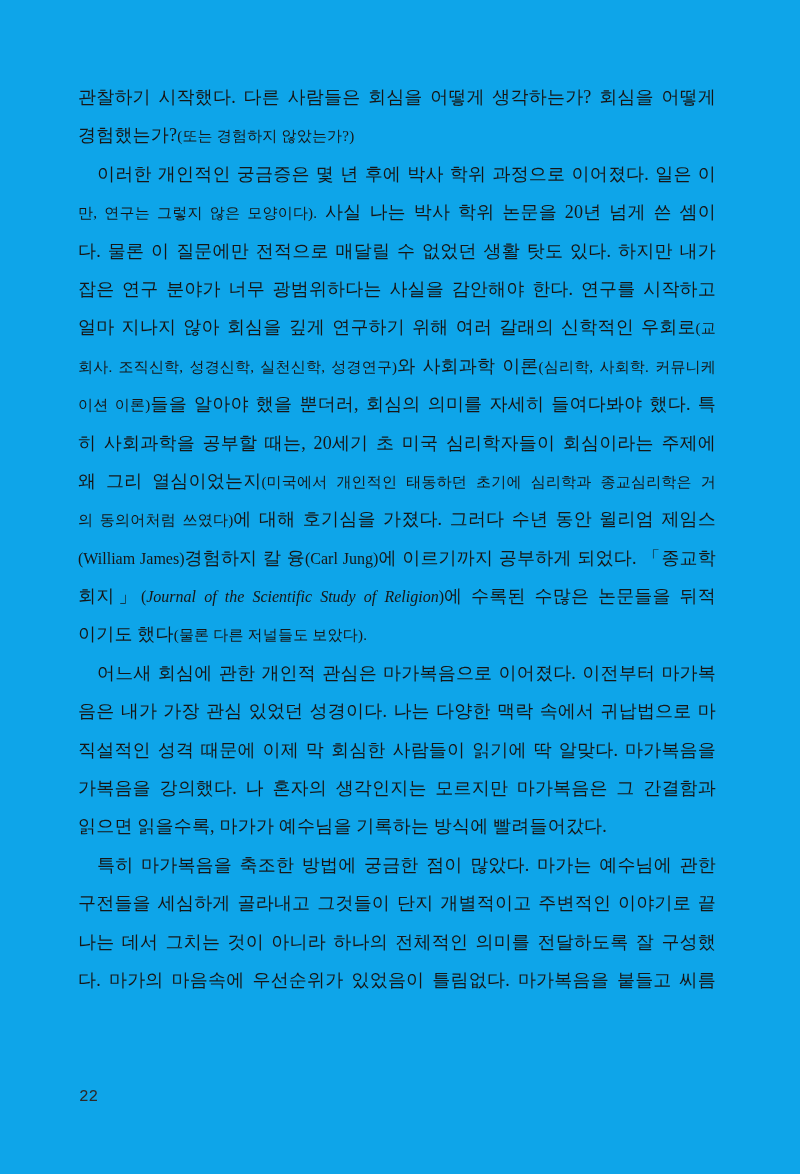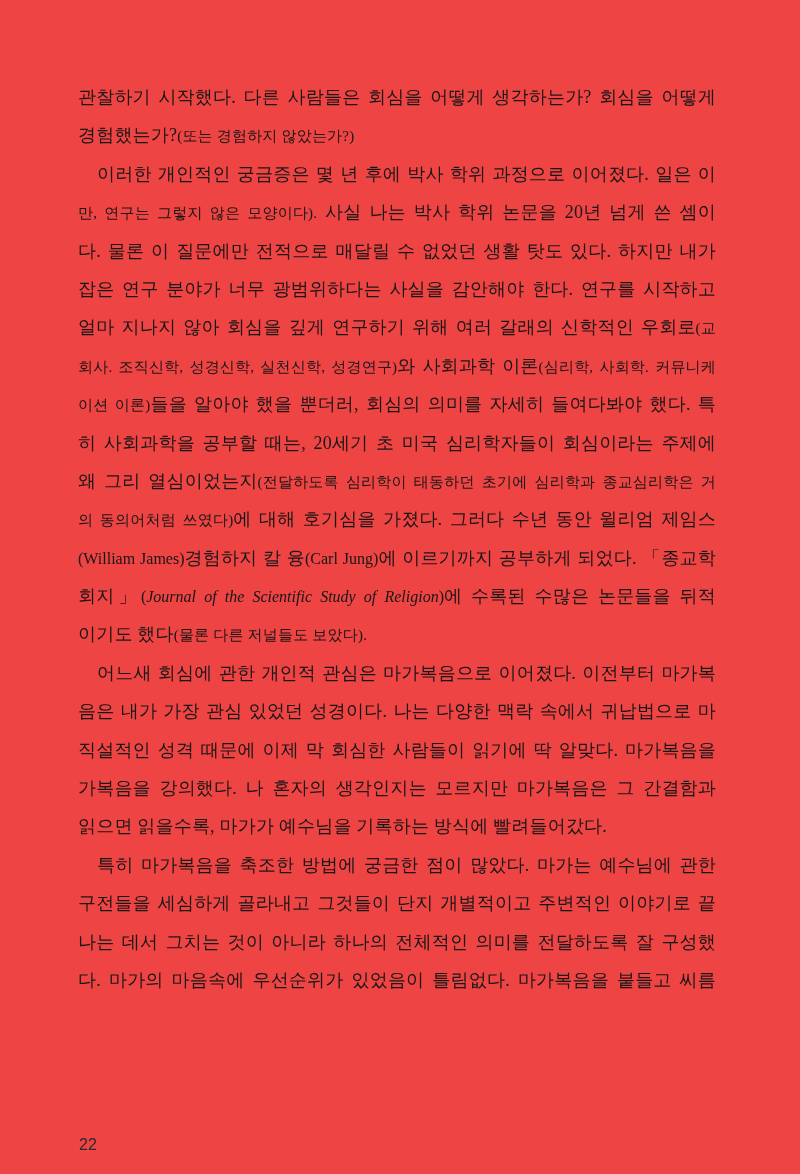--- a/index.html
+++ b/index.html
@@ -4,21 +4,21 @@
 <style>
   html, body {
     margin: 0;
     padding: 0;
     background: #ffffff;
   }
   .page {
     position: relative;
     width: 800px;
     height: 1174px;
-    background: #ef4444;
+    background: #0ea5e9;
     overflow: hidden;
     font-family: "Liberation Serif", serif;
     color: #161616;
   }
   .text-block {
     position: absolute;
     left: 78px;
     top: 78px;
     width: 638px;
   }
@@ -38,42 +38,42 @@
   .line.indent {
     text-indent: 19px;
   }
   .seg-normal { font-size: 18px; }
   .seg-small  { font-size: 15px; }
   .seg-latin  { font-size: 16px; letter-spacing: 0; }
   .seg-italic { font-size: 16px; font-style: italic; letter-spacing: 0; }
   .page-number {
     position: absolute;
     left: 79px;
-    top: 1136px;
-    font-family: Liberation Sans, sans-serif;
+    top: 1088px;
+    font-family: Liberation Mono, monospace;
     font-size: 16px;
     color: #2b2b2b;
   }
 </style>
 </head>
 <body>
 
 <div class="page">
   <div class="text-block">
       <div class="line justify"><span class="seg-normal">관찰하기 시작했다. 다른 사람들은 회심을 어떻게 생각하는가? 회심을 어떻게</span></div>
       <div class="line"><span class="seg-normal">경험했는가?</span><span class="seg-small">(또는 경험하지 않았는가?)</span></div>
       <div class="line justify indent"><span class="seg-normal">이러한 개인적인 궁금증은 몇 년 후에 박사 학위 과정으로 이어졌다. 일은 이</span></div>
       <div class="line justify"><span class="seg-small">만, 연구는 그렇지 않은 모양이다).</span><span class="seg-normal"> 사실 나는 박사 학위 논문을 20년 넘게 쓴 셈이</span></div>
       <div class="line justify"><span class="seg-normal">다. 물론 이 질문에만 전적으로 매달릴 수 없었던 생활 탓도 있다. 하지만 내가</span></div>
       <div class="line justify"><span class="seg-normal">잡은 연구 분야가 너무 광범위하다는 사실을 감안해야 한다. 연구를 시작하고</span></div>
       <div class="line justify"><span class="seg-normal">얼마 지나지 않아 회심을 깊게 연구하기 위해 여러 갈래의 신학적인 우회로</span><span class="seg-small">(교</span></div>
       <div class="line justify"><span class="seg-small">회사. 조직신학, 성경신학, 실천신학, 성경연구)</span><span class="seg-normal">와 사회과학 이론</span><span class="seg-small">(심리학, 사회학. 커뮤니케</span></div>
       <div class="line justify"><span class="seg-small">이션 이론)</span><span class="seg-normal">들을 알아야 했을 뿐더러, 회심의 의미를 자세히 들여다봐야 했다. 특</span></div>
       <div class="line justify"><span class="seg-normal">히 사회과학을 공부할 때는, 20세기 초 미국 심리학자들이 회심이라는 주제에</span></div>
-      <div class="line justify"><span class="seg-normal">왜 그리 열심이었는지</span><span class="seg-small">(전달하도록 심리학이 태동하던 초기에 심리학과 종교심리학은 거</span></div>
+      <div class="line justify"><span class="seg-normal">왜 그리 열심이었는지</span><span class="seg-small">(미국에서 개인적인 태동하던 초기에 심리학과 종교심리학은 거</span></div>
       <div class="line justify"><span class="seg-small">의 동의어처럼 쓰였다)</span><span class="seg-normal">에 대해 호기심을 가졌다. 그러다 수년 동안 윌리엄 제임스</span></div>
       <div class="line justify"><span class="seg-latin">(William James)</span><span class="seg-normal">경험하지 칼 융</span><span class="seg-latin">(Carl Jung)</span><span class="seg-normal">에 이르기까지 공부하게 되었다. 「종교학</span></div>
       <div class="line justify"><span class="seg-normal">회지」</span><span class="seg-latin">(</span><span class="seg-italic">Journal of the Scientific Study of Religion</span><span class="seg-latin">)</span><span class="seg-normal">에 수록된 수많은 논문들을 뒤적</span></div>
       <div class="line"><span class="seg-normal">이기도 했다</span><span class="seg-small">(물론 다른 저널들도 보았다).</span></div>
       <div class="line justify indent"><span class="seg-normal">어느새 회심에 관한 개인적 관심은 마가복음으로 이어졌다. 이전부터 마가복</span></div>
       <div class="line justify"><span class="seg-normal">음은 내가 가장 관심 있었던 성경이다. 나는 다양한 맥락 속에서 귀납법으로 마</span></div>
       <div class="line justify"><span class="seg-normal">직설적인 성격 때문에 이제 막 회심한 사람들이 읽기에 딱 알맞다. 마가복음을</span></div>
       <div class="line justify"><span class="seg-normal">가복음을 강의했다. 나 혼자의 생각인지는 모르지만 마가복음은 그 간결함과</span></div>
       <div class="line"><span class="seg-normal">읽으면 읽을수록, 마가가 예수님을 기록하는 방식에 빨려들어갔다.</span></div>
       <div class="line justify indent"><span class="seg-normal">특히 마가복음을 축조한 방법에 궁금한 점이 많았다. 마가는 예수님에 관한</span></div>

